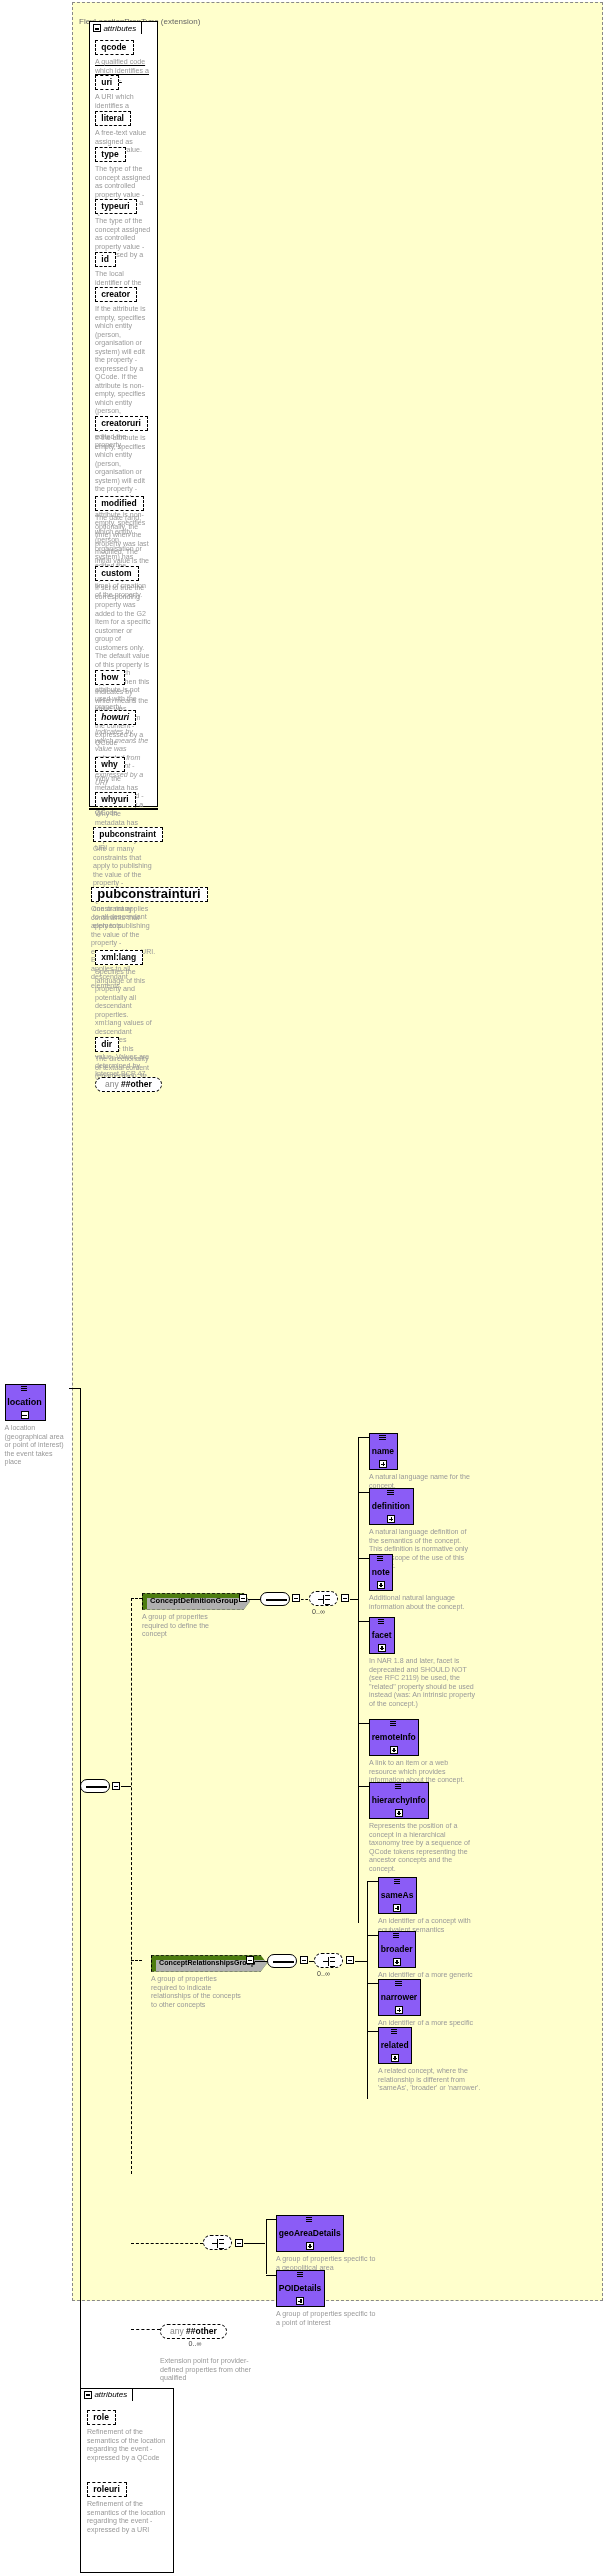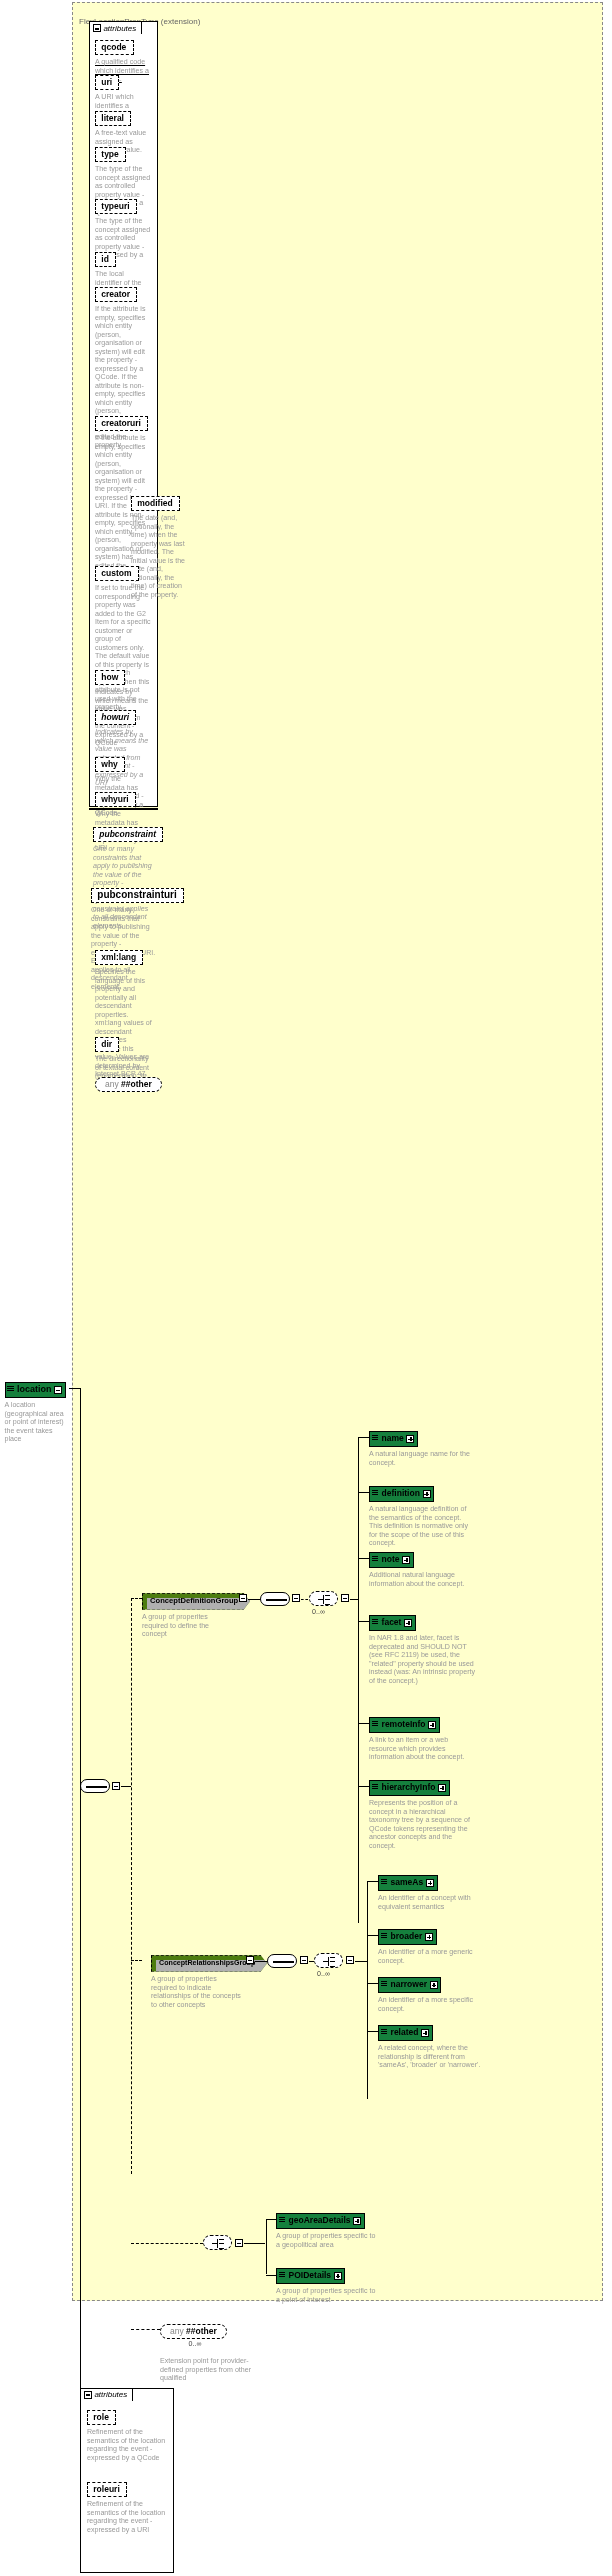--- a/index.html
+++ b/index.html
@@ -119,27 +119,28 @@
 
   
   .elem {
     position: absolute;
   }
   .elem-box {
     position: relative;
     display: inline-flex;
     align-items: center;
     gap: 2.7px;
-    background: #15803d;
+    background: #8b5cf6;
     border: 0.9px solid #000000;
     padding: 0.9px 2.7px 0.9px 1.8px;
     font-size: 9px;
     font-weight: bold;
     white-space: nowrap;
     line-height: 11.6px;
+    flex-direction: column;
   }
   .elem-box::after {
     content: "";
     position: absolute;
     left: 3.6px; top: 3.6px;
     width: 100%; height: 100%;
     background: #b0b0b0;
     z-index: -1;
   }
   .lines-icon {
@@ -332,21 +333,21 @@
   <div class="attr-item" style="left:95px; top:284px; width:57px;">
     <span class="attr-chip">creator</span>
     <div class="attr-desc">If the attribute is empty, specifies which entity (person, organisation or system) will edit the property - expressed by a QCode. If the attribute is non-empty, specifies which entity (person, organisation or system) has edited the property.</div>
   </div>
 
   <div class="attr-item" style="left:95px; top:389px; width:57px;margin-top:24px;">
     <span class="attr-chip">creatoruri</span>
     <div class="attr-desc">If the attribute is empty, specifies which entity (person, organisation or system) will edit the property - expressed by a URI. If the attribute is non-empty, specifies which entity (person, organisation or system) has edited the property.</div>
   </div>
 
-  <div class="attr-item" style="left:95px; top:493px; width:57px;margin-left:36px;">
+  <div class="attr-item" style="left:95px; top:493px; width:57px;">
     <span class="attr-chip">modified</span>
     <div class="attr-desc">The date (and, optionally, the time) when the property was last modified. The initial value is the date (and, optionally, the time) of creation of the property.</div>
   </div>
 
   <div class="attr-item" style="left:95px; top:563px; width:57px;">
     <span class="attr-chip">custom</span>
     <div class="attr-desc">If set to true the corresponding property was added to the G2 Item for a specific customer or group of customers only. The default value of this property is false which applies when this attribute is not used with the property.</div>
   </div>
 
   <div class="attr-item" style="left:95px; top:667px; width:57px;">
@@ -364,27 +365,27 @@
     <div class="attr-desc">Why the metadata has been included - expressed by a QCode</div>
   </div>
 
   <div class="attr-item" style="left:95px; top:789px; width:57px;">
     <span class="attr-chip">whyuri</span>
     <div class="attr-desc">Why the metadata has been included - expressed by a URI</div>
   </div>
 
   <div class="attrbox" style="left:89px; top:808px; width:69px; height:0px;"></div>
 
-  <div class="attr-item" style="left:93px; top:824px; width:62px;font-style:italic;">
+  <div class="attr-item" style="left:93px; top:824px; width:62px;">
     <span class="attr-chip">pubconstraint</span>
     <div class="attr-desc">One or many constraints that apply to publishing the value of the property - expressed by a QCode. Each constraint applies to all descendant elements.</div>
   </div>
 
   <div class="attr-item" style="left:91px; top:885px; width:65px;">
-    <span class="attr-chip" style="font-size:10px;">pubconstrainturi</span>
+    <span class="attr-chip" style="font-size:13px;">pubconstrainturi</span>
     <div class="attr-desc">One or many constraints that apply to publishing the value of the property - expressed by a URI. Each constraint applies to all descendant elements.</div>
   </div>
 
   <div class="attr-item" style="left:95px; top:947px; width:59px;">
     <span class="attr-chip">xml:lang</span>
     <div class="attr-desc">Specifies the language of this property and potentially all descendant properties. xml:lang values of descendant properties override this value. Values are determined by Internet BCP 47.</div>
   </div>
 
   <div class="attr-item" style="left:95px; top:1034px; width:57px;">
     <span class="attr-chip">dir</span>

